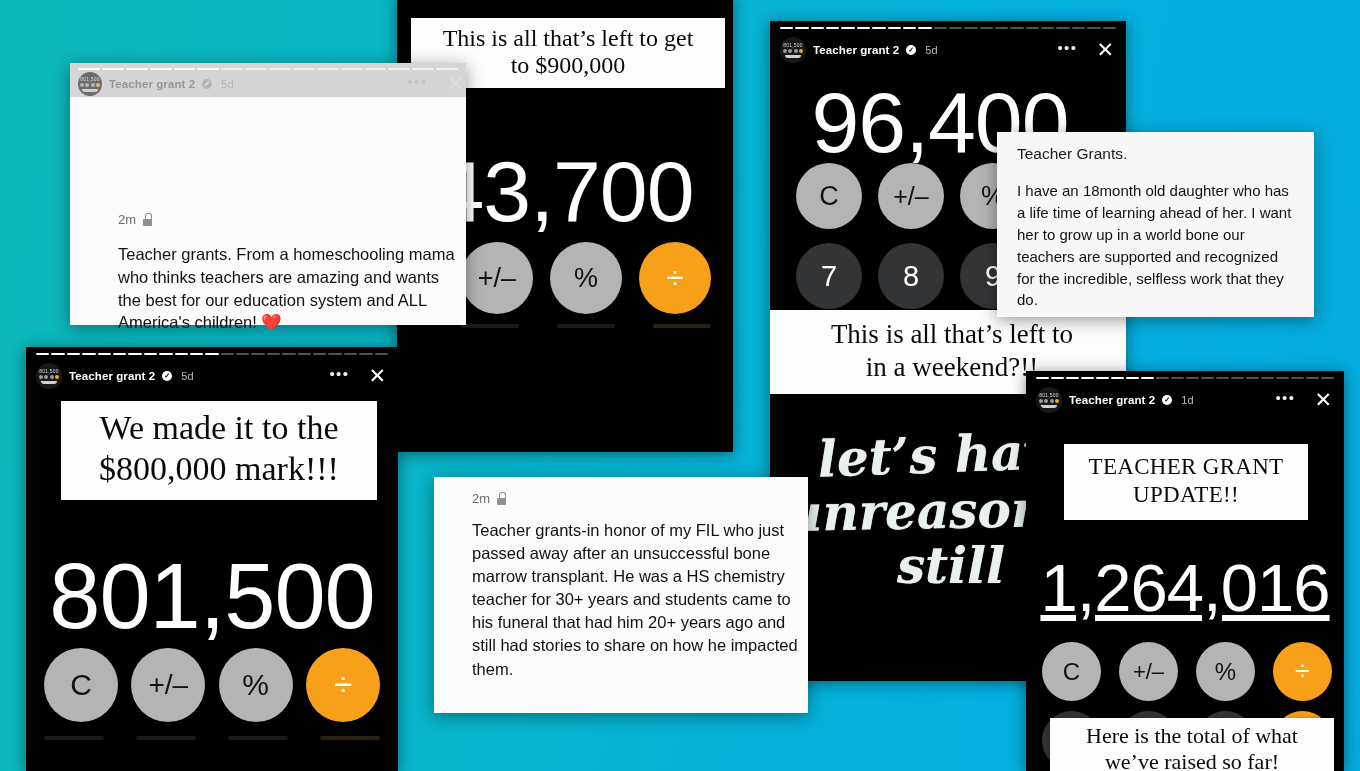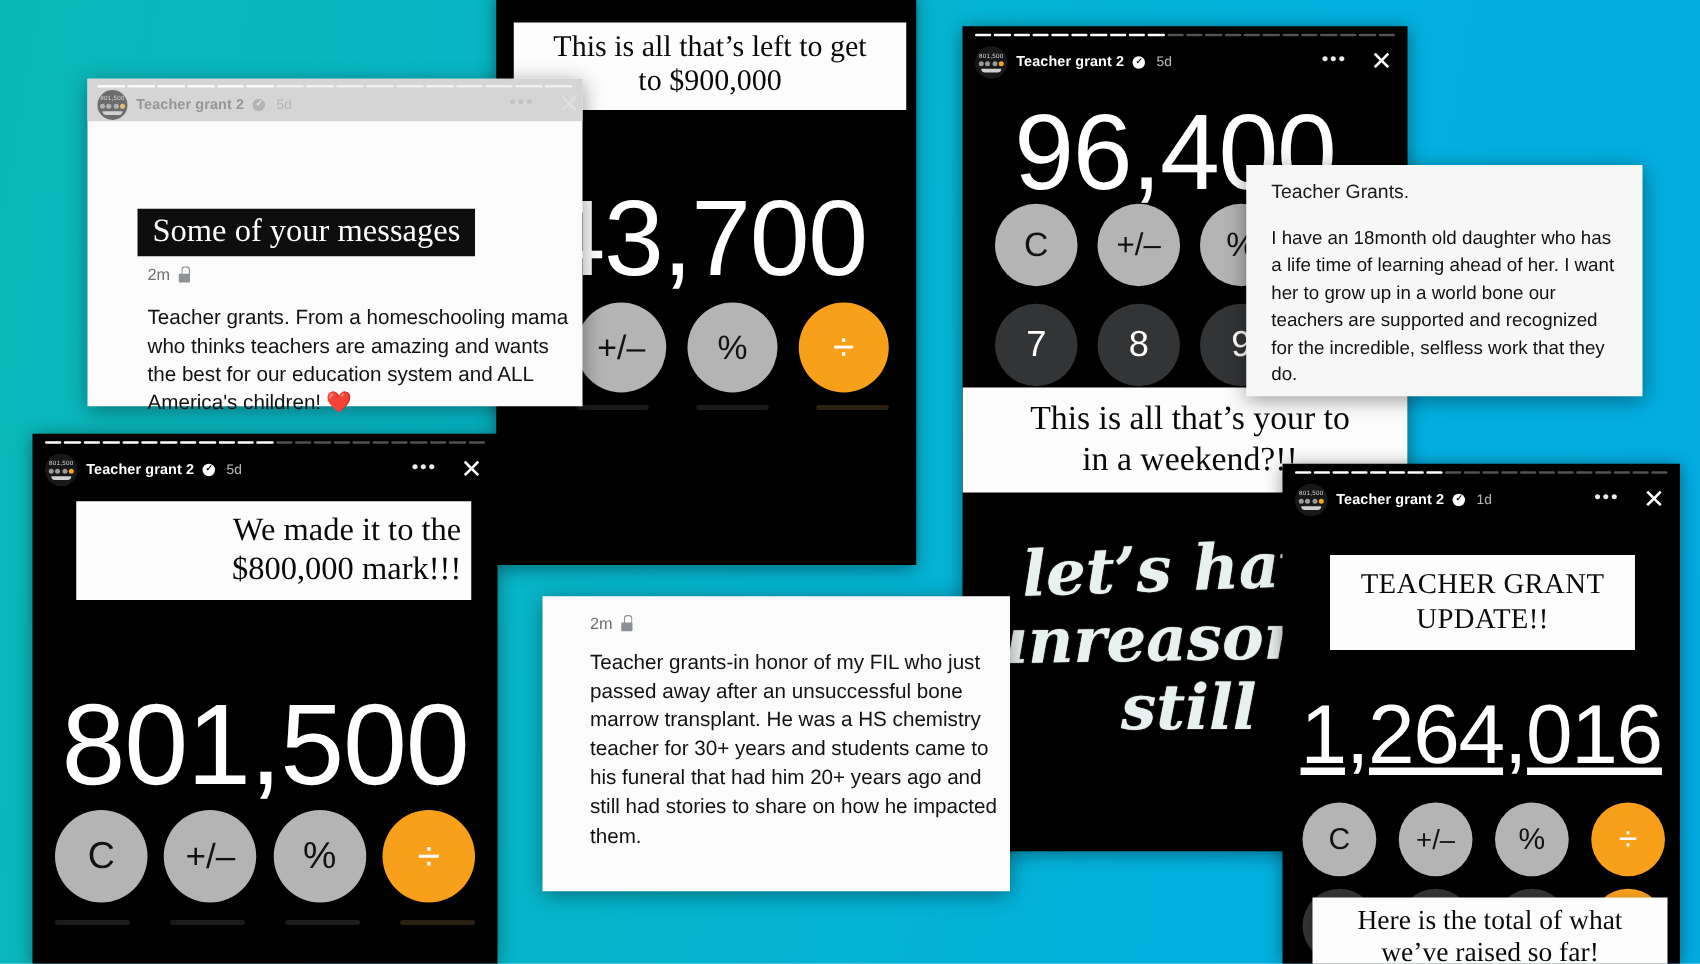--- a/index.html
+++ b/index.html
@@ -148,21 +148,21 @@
       <div class="key orange" style="width:66px;height:66px;font-size:29px;">÷</div>
     </div>
     <div class="keyrow" style="position:absolute;left:26px;right:18px;top:222px;">
       <div class="key dark" style="width:66px;height:66px;font-size:29px;">7</div>
       <div class="key dark" style="width:66px;height:66px;font-size:29px;">8</div>
       <div class="key dark" style="width:66px;height:66px;font-size:29px;">9</div>
       <div class="key dark" style="width:66px;height:66px;font-size:27px;">×</div>
     </div>
 
     <div class="plate" style="position:absolute;left:0px;top:289px;width:344px;font-size:27px;padding:8px 10px 10px;line-height:1.22;">
-      <div>This is all that’s your to</div>
+      <div>This is all that’s left to</div>
       <div>in a weekend?!!</div>
     </div>
 
     <div class="script" style="position:absolute;left:16px;top:410px;width:330px;">
       <div style="font-size:50px;transform:rotate(-2deg);">let’s have</div>
       <div style="font-size:50px;margin-top:8px;transform:rotate(-1deg);">unreasonable</div>
       <div style="font-size:50px;margin-top:8px;">still</div>
     </div>
   </div>
 
@@ -206,21 +206,21 @@
         </div>
         <span class="uname">Teacher grant 2</span>
         <span class="verified">✓</span>
         <span class="ago">5d</span>
         <span class="spacer"></span>
         <span class="dots-ico">•••</span>
         <span class="x-ico">✕</span>
       </div>
     </div>
 
-    <div class="plate" style="position:absolute;left:35px;top:54px;width:300px;font-size:26px;padding:7px 8px 10px;line-height:1.2;text-align:right;">
+    <div class="plate" style="position:absolute;left:35px;top:54px;width:300px;font-size:34px;padding:7px 8px 10px;line-height:1.2;">
       <div>We made it to the</div>
       <div>$800,000 mark!!!</div>
     </div>
 
     <div class="calcnum" style="position:absolute;left:0;right:0;top:197px;font-size:92px;letter-spacing:-1px;">801,500</div>
 
     <div class="keyrow" style="position:absolute;left:18px;right:18px;top:301px;">
       <div class="key grey" style="width:74px;height:74px;font-size:30px;">C</div>
       <div class="key grey" style="width:74px;height:74px;font-size:28px;">+/–</div>
       <div class="key grey" style="width:74px;height:74px;font-size:30px;">%</div>
@@ -341,23 +341,20 @@
         </div>
         <span class="uname" style="color:#636363;">Teacher grant 2</span>
         <span class="verified" style="background:#9a9a9a;color:#fff;">✓</span>
         <span class="ago" style="color:#9a9a9a;">5d</span>
         <span class="spacer"></span>
         <span class="dots-ico" style="color:#b4b4b4;">•••</span>
         <span class="x-ico" style="color:#e8e8e8;">✕</span>
       </div>
     </div>
 
-    <div style="position:absolute;left:40px;top:104px;background:#0e0e0e;color:#fff;
-                font-family:'Liberation Serif',serif;font-size:26px;padding:3px 12px 5px;
-                white-space:nowrap;">Some of your messages</div>
 
     <div class="msg-meta" style="position:absolute;left:48px;top:149px;">
       <span>2m</span>
       <span class="lock"></span>
     </div>
 
     <div class="msg-body" style="position:absolute;left:48px;top:180px;width:340px;">
       <span>Teacher grants. From a homeschooling mama who thinks teachers are amazing and wants the best for our education system and ALL America's children!</span>
       <span class="heart">❤️</span>
     </div>

